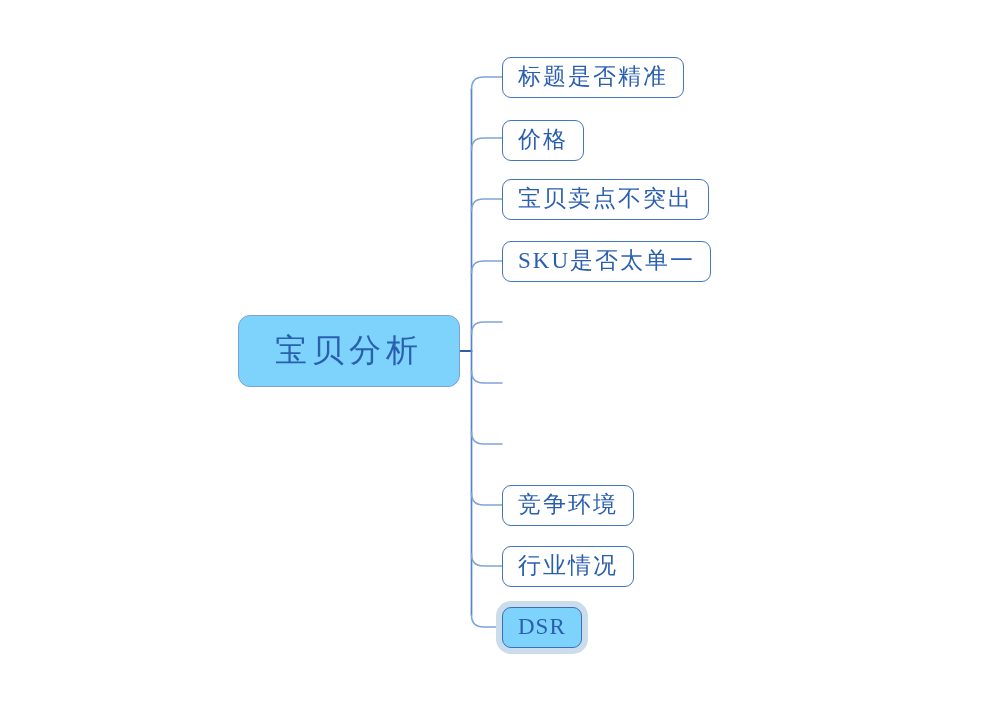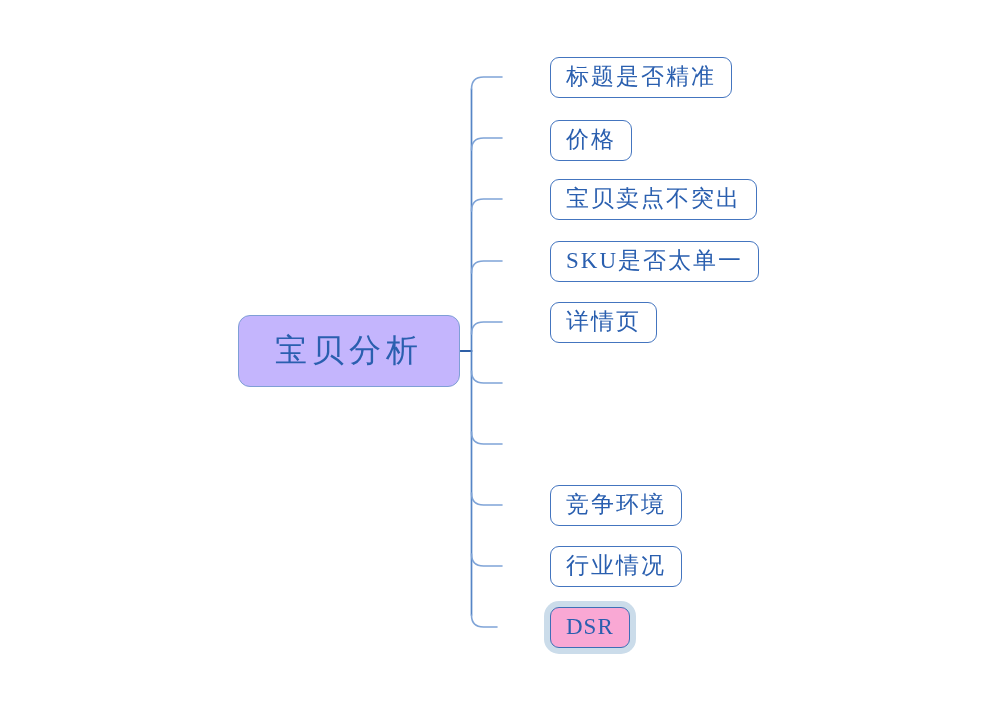--- a/index.html
+++ b/index.html
@@ -25,21 +25,21 @@
   }
   .root-topic {
     position: absolute;
     left: 238px;
     top: 315px;
     width: 222px;
     height: 72px;
     box-sizing: border-box;
     border: 1.6px solid #7f9fd6;
     border-radius: 12px;
-    background: #c4b5fd;
+    background: #7dd3fc;
     color: #2a5faf;
     font-size: 32px;
     letter-spacing: 5px;
     display: flex;
     align-items: center;
     justify-content: center;
     white-space: nowrap;
     cursor: default;
   }
   .subtopic {
@@ -50,24 +50,23 @@
     line-height: 38px;
     padding: 0 15px;
     border: 1.4px solid #4475bf;
     border-radius: 9px;
     background: #ffffff;
     color: #2a5faf;
     font-size: 23px;
     letter-spacing: 2px;
     white-space: nowrap;
     cursor: default;
-    margin-left: 48px;
   }
   .subtopic.selected {
-    background: #f9a8d4;
+    background: #7dd3fc;
     border: 1.6px solid #3d6fb6;
     box-shadow: 0 0 0 6px #cbdcea;
     letter-spacing: 1px;
   }
 </style>
 </head>
 <body>
 
 <div class="canvas">
 
@@ -88,18 +87,17 @@
     <path d="M471.5 554 Q471.5 566 483.5 566 H502" stroke="#7fa4d7" stroke-width="1.6" stroke-linecap="round"></path>
     <path d="M471.5 615 Q471.5 627 483.5 627 H497" stroke="#7fa4d7" stroke-width="1.6" stroke-linecap="round"></path>
   </svg>
 
   <div class="root-topic">宝贝分析</div>
 
   <div class="subtopic" style="top:56.5px">标题是否精准</div>
   <div class="subtopic" style="top:120px">价格</div>
   <div class="subtopic" style="top:240.5px">SKU是否太单一</div>
   <div class="subtopic" style="top:178.5px">宝贝卖点不突出</div>
-  <div class="subtopic" style="top:301.5px">详情页</div>
   <div class="subtopic" style="top:484.5px">竞争环境</div>
   <div class="subtopic" style="top:545.5px">行业情况</div>
   <div class="subtopic selected" style="top:606.5px">DSR</div>
 
 </div>
 
 </body></html>

